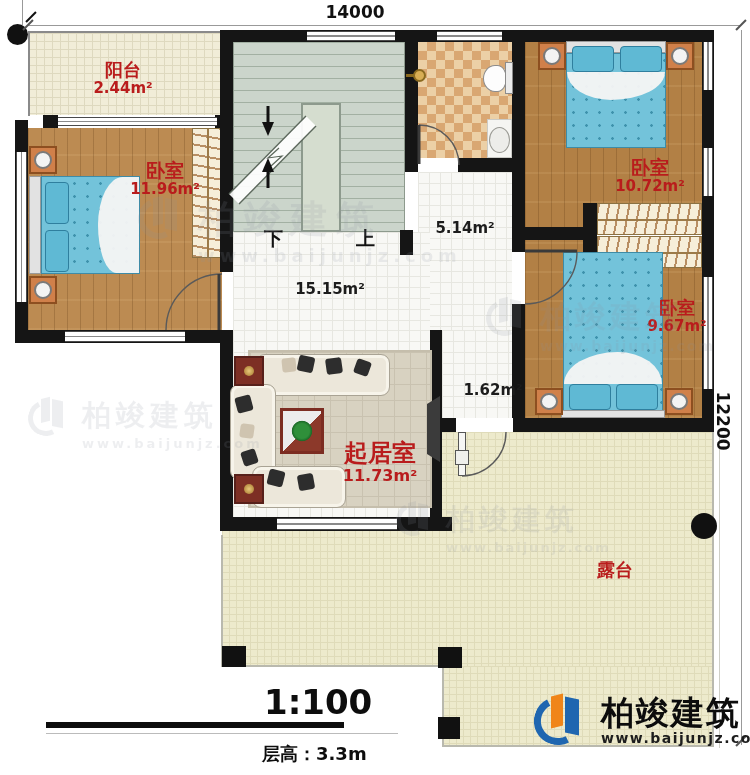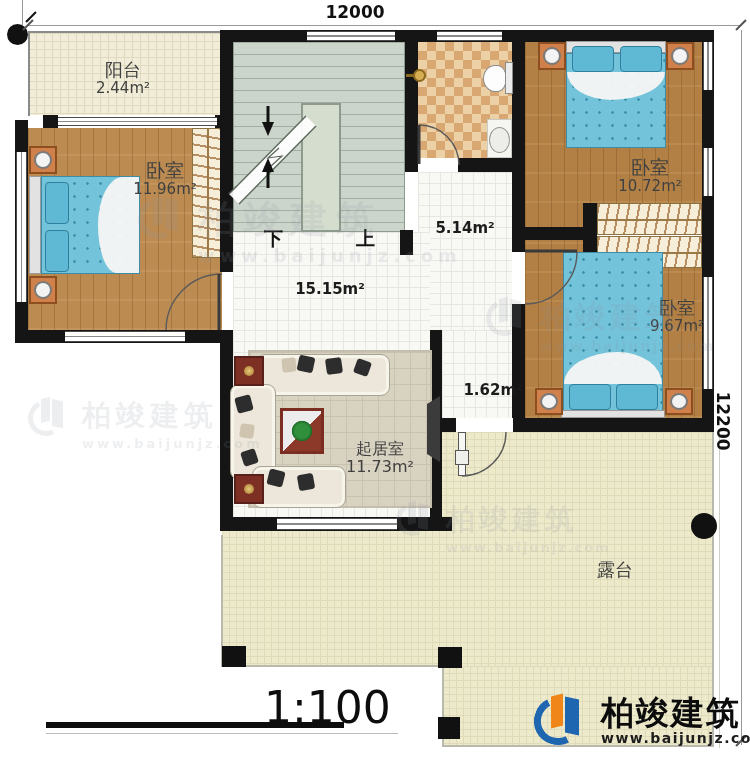--- a/index.html
+++ b/index.html
@@ -22,21 +22,21 @@
     background-size:8px 8px; }
   .checker { position:absolute; background:repeating-conic-gradient(#d9a772 0% 25%, #ecd0a6 0% 50%) 0 0/18px 18px; }
   .stairs { position:absolute; background-color:#cbd5cb; border:1px solid #8d9a8d;
     background-image:repeating-linear-gradient(180deg,transparent 0 11px,#a2b0a2 11px 12px); }
   .shaft { position:absolute; background:#d5ddcf; border:2px solid #8d9a8d; }
   .window-h { position:absolute; background:#fff; border-top:1px solid #4a4a4a; border-bottom:1px solid #4a4a4a;
     background-image:linear-gradient(transparent 42%,#8a8a8a 42%,#8a8a8a 58%,transparent 58%); }
   .window-v { position:absolute; background:#fff; border-left:1px solid #4a4a4a; border-right:1px solid #4a4a4a;
     background-image:linear-gradient(90deg,transparent 42%,#8a8a8a 42%,#8a8a8a 58%,transparent 58%); }
   .hair { position:absolute; background:#999; }
-  .room-label { position:absolute; text-align:center; color:#404040; font-weight:400; line-height:1.12; white-space:nowrap; }
+  .room-label { position:absolute; text-align:center; color:#b91c1c; font-weight:700; line-height:1.12; white-space:nowrap; }
   .room-label .nm { font-size:19px; display:block; }
   .room-label .ar { font-size:15px; display:block; }
   .small-label { position:absolute; font-size:15px; font-weight:800; color:#1c1c1c; text-align:center; white-space:nowrap; }
   .stair-label { position:absolute; font-size:19px; font-weight:800; color:#111; }
   .mat { position:absolute; background-color:#73c3da; border:1px solid #3e8ba6;
     background-image:radial-gradient(#3e92ac 1.2px,transparent 1.5px); background-size:13px 13px; }
   .blanket { position:absolute; background:#f6f6f4; opacity:.95; }
   .pillow { position:absolute; background:#5fb9d4; border:1.5px solid #2f7f9e; border-radius:4px; }
   .board { position:absolute; background:#e2e2e2; border:1px solid #9a9a9a; }
   .nstand { position:absolute; background:#d0804a; border:2px solid #8d4f20; }
@@ -71,21 +71,21 @@
   .bj-glyph .t1 { left:.30em; top:.05em; width:.20em; height:.55em; background:currentColor; transform:skewY(-14deg); }
   .bj-glyph .t2 { left:.54em; top:.10em; width:.24em; height:.62em; background:currentColor; transform:skewY(12deg); }
   .logo { position:absolute; display:flex; align-items:center; gap:9px; }
   .logo .bj-glyph { color:#1f66b0; }
   .logo .bj-glyph .t1 { background:#f08519; }
   .logo-zh { font-size:33px; font-weight:900; color:#0c0c0c; letter-spacing:2px; line-height:1.05; }
   .logo-en { font-size:14px; font-weight:800; color:#1d1d1d; letter-spacing:1.5px; }
   .dimtxt { position:absolute; color:#111; font-weight:700; font-size:17px; text-align:center; }
   .tick { position:absolute; width:14px; height:2px; background:#555; transform:rotate(-45deg); }
   #title-cn { position:absolute; left:45px; top:674px; font-size:40px; font-weight:900; color:#0d0d0d; letter-spacing:2px; }
-  #title-scale { position:absolute; left:264px; top:682px; font-size:44px; font-weight:400; color:#0d0d0d; }
+  #title-scale { position:absolute; left:264px; top:682px; font-size:34px; font-weight:700; color:#0d0d0d; }
   #title-bar { position:absolute; left:46px; top:722px; width:298px; height:6px; background:#0d0d0d; }
   #title-hair { position:absolute; left:46px; top:733px; width:352px; height:1px; background:#bbb; }
   .subinfo { position:absolute; top:742px; font-size:18px; font-weight:700; color:#0d0d0d; }
 </style>
 </head>
 <body>
 
 <div id="plan">
 
   <div class="terr" style="left:222px;top:432px;width:490px;height:234px;"></div>
@@ -257,21 +257,21 @@
   </div>
   <div class="room-label" style="left:600px;top:157px;width:100px;">
     <span class="nm">卧室</span>
     <span class="ar">10.72m²</span>
   </div>
   <div class="room-label" style="left:627px;top:298px;width:100px;">
     <span class="nm" style="font-size:18px;">卧室</span>
     <span class="ar">9.67m²</span>
   </div>
   <div class="room-label" style="left:330px;top:440px;width:100px;">
-    <span class="nm" style="font-size:16px;">起居室</span>
+    <span class="nm" style="font-size:24px;">起居室</span>
     <span class="ar" style="font-size:16px;">11.73m²</span>
   </div>
   <div class="small-label" style="left:285px;top:280px;width:90px;">15.15m²</div>
   <div class="small-label" style="left:425px;top:219px;width:80px;">5.14m²</div>
   <div class="small-label" style="left:453px;top:381px;width:80px;">1.62m²</div>
   <div class="room-label" style="left:580px;top:560px;width:70px;">
     <span class="nm" style="font-size:18px;">露台</span>
   </div>
   <div class="stair-label" style="left:264px;top:226px;">下</div>
   <div class="stair-label" style="left:356px;top:226px;">上</div>
@@ -320,26 +320,27 @@
     <span class="en" style="display:block;font-size:13px;letter-spacing:2px;">www.baijunjz.com</span>
       </span>
   </div>
 
   <div class="hair" style="left:28px;top:25px;width:713px;height:1px;"></div>
   <div class="hair" style="left:741px;top:30px;width:1px;height:715px;"></div>
   <div class="hair" style="left:22px;top:0;width:1px;height:25px;"></div>
   <div class="tick" style="left:21px;top:24px;"></div>
   <div class="tick" style="left:734px;top:24px;"></div>
   <div class="tick" style="left:734px;top:740px;"></div>
-  <div class="dimtxt" style="left:322px;top:2px;width:66px;">12000</div>
+  <div class="dimtxt" style="left:322px;top:2px;width:66px;">14000</div>
   <div class="dimtxt" style="left:733px;top:386px;width:70px;transform:rotate(90deg);transform-origin:left top;">12200</div>
 
   <div id="title-scale">1:100</div>
   <div id="title-bar"></div>
   <div id="title-hair"></div>
+  <div class="subinfo" style="left:262px;">层高：3.3m</div>
 
   <div class="logo" style="left:534px;top:692px;">
     <span class="bj-glyph" style="font-size:58px;">
         <i class="sw"></i>
         <i class="t1"></i>
         <i class="t2"></i>
       </span>
     <span>
       <span class="logo-zh" style="display:block;">柏竣建筑</span>
       <span class="logo-en" style="display:block;">www.baijunjz.com</span>

